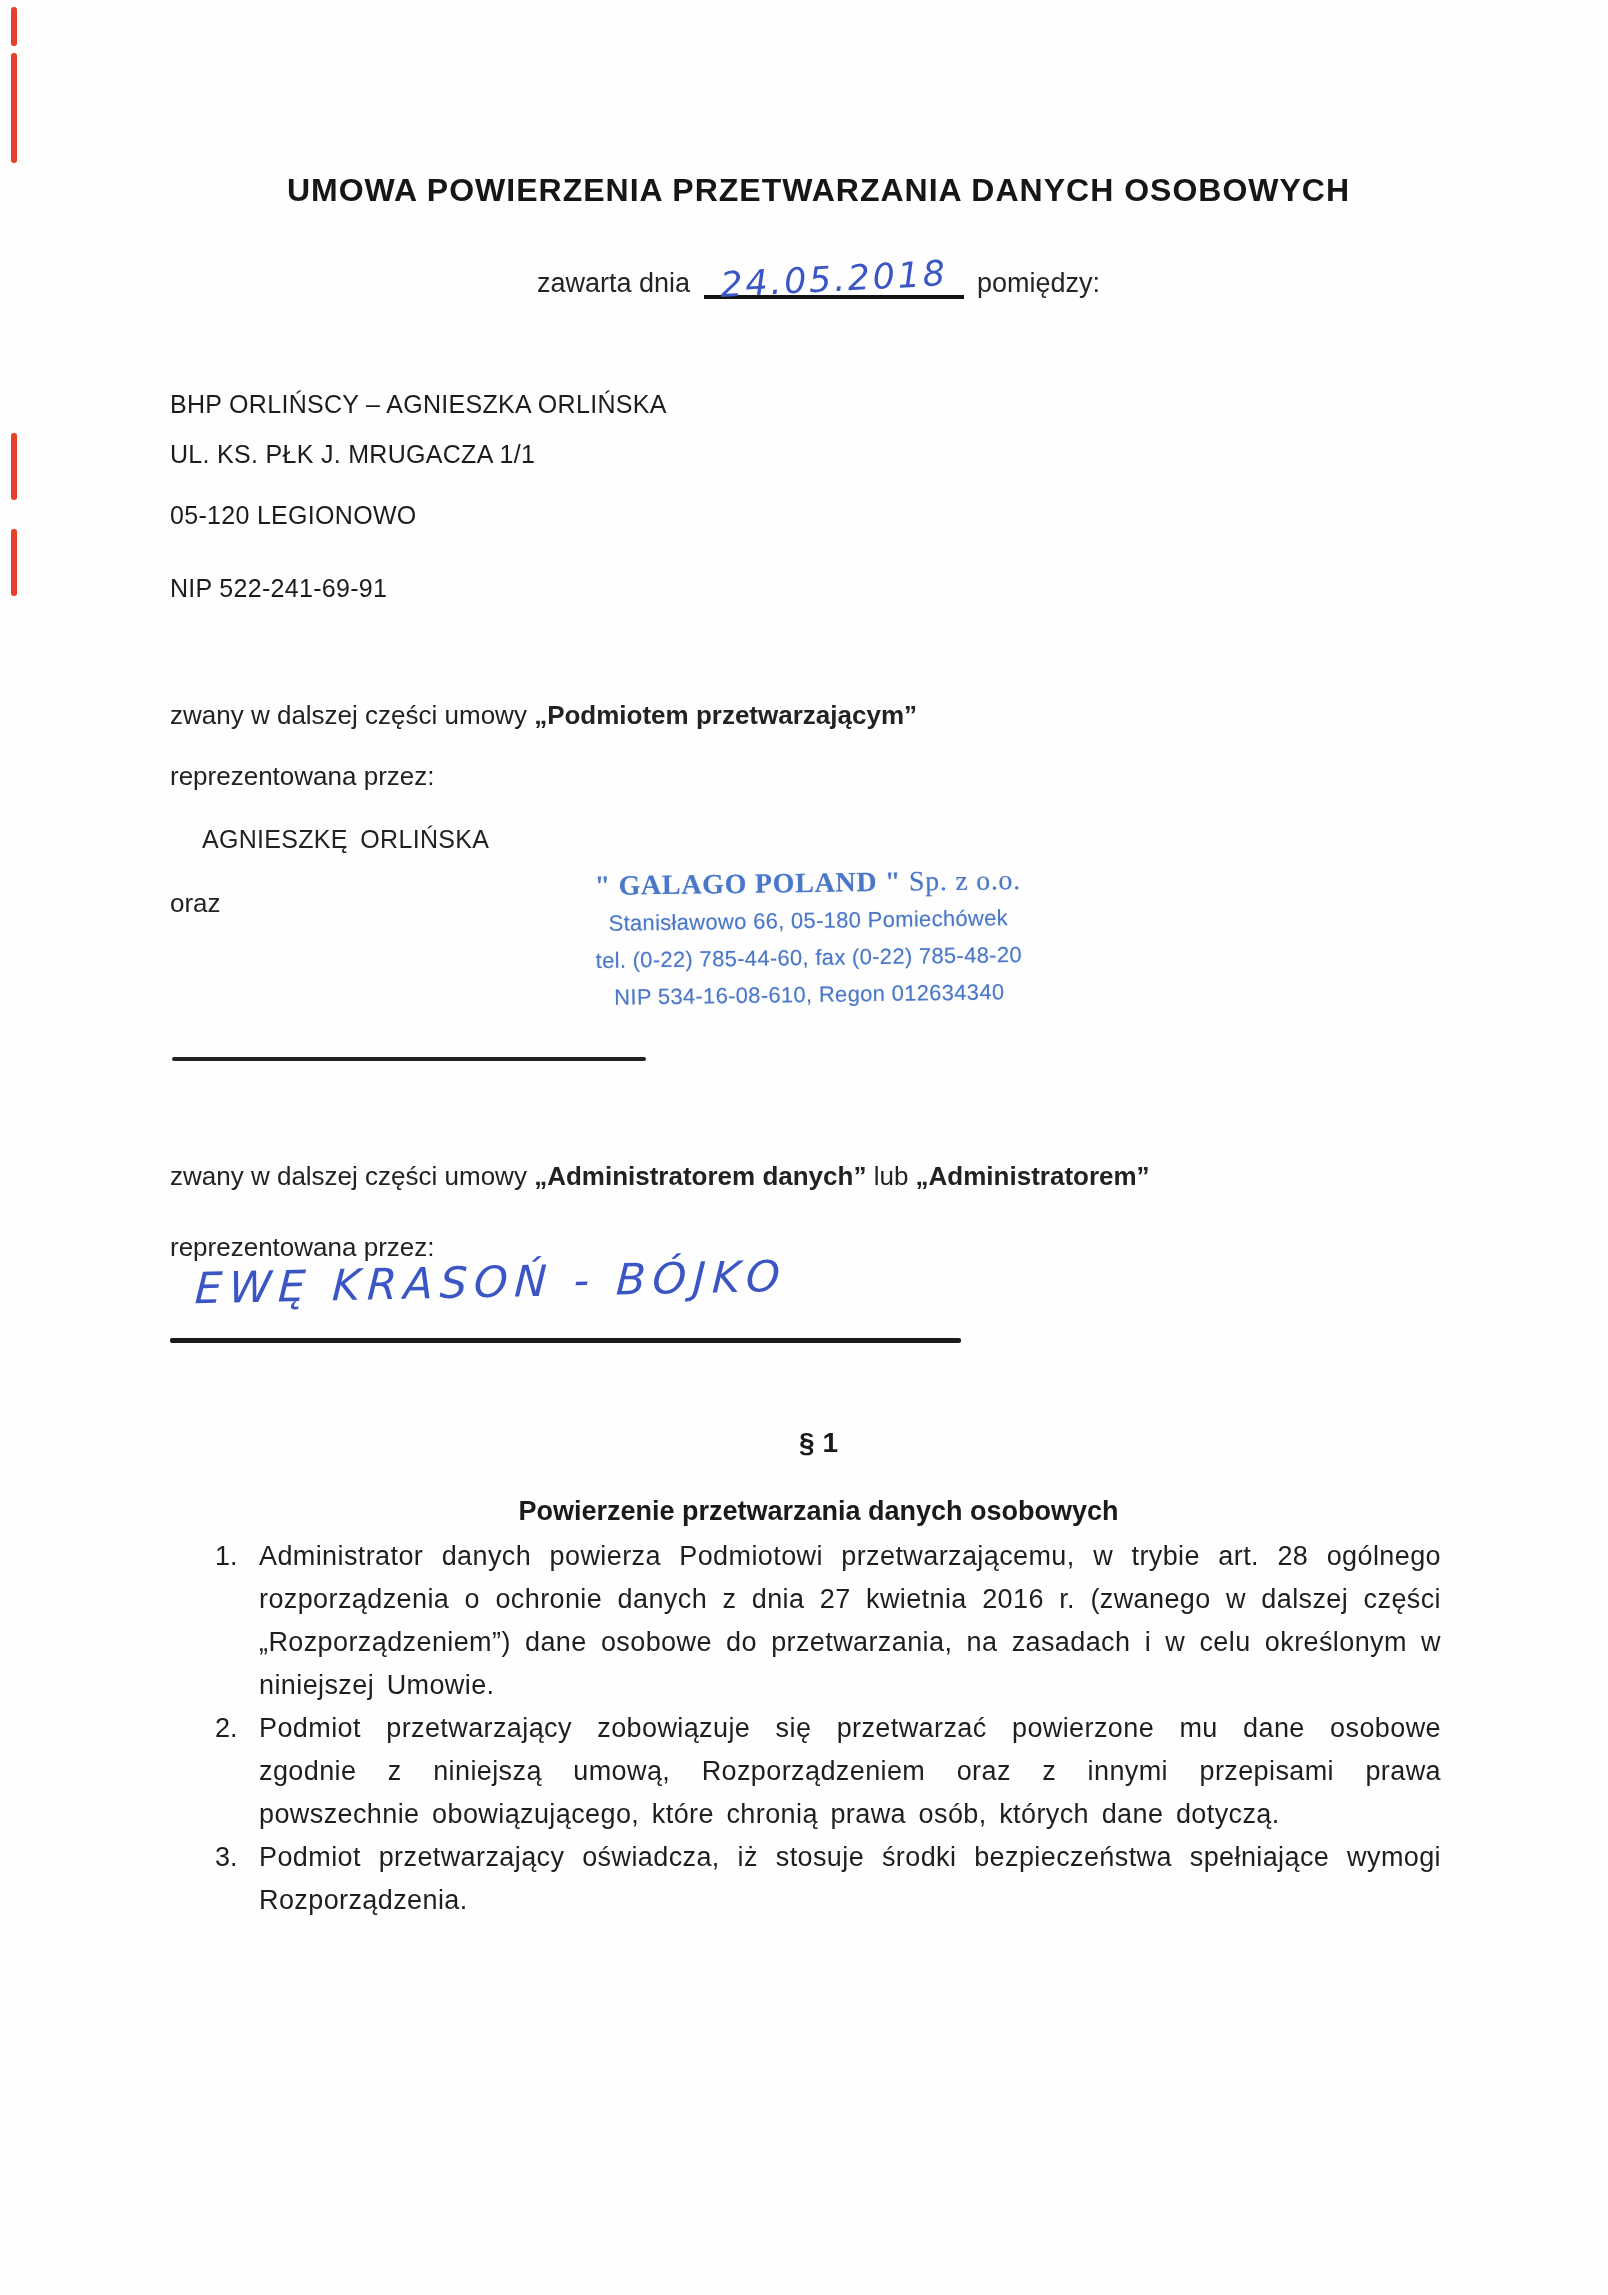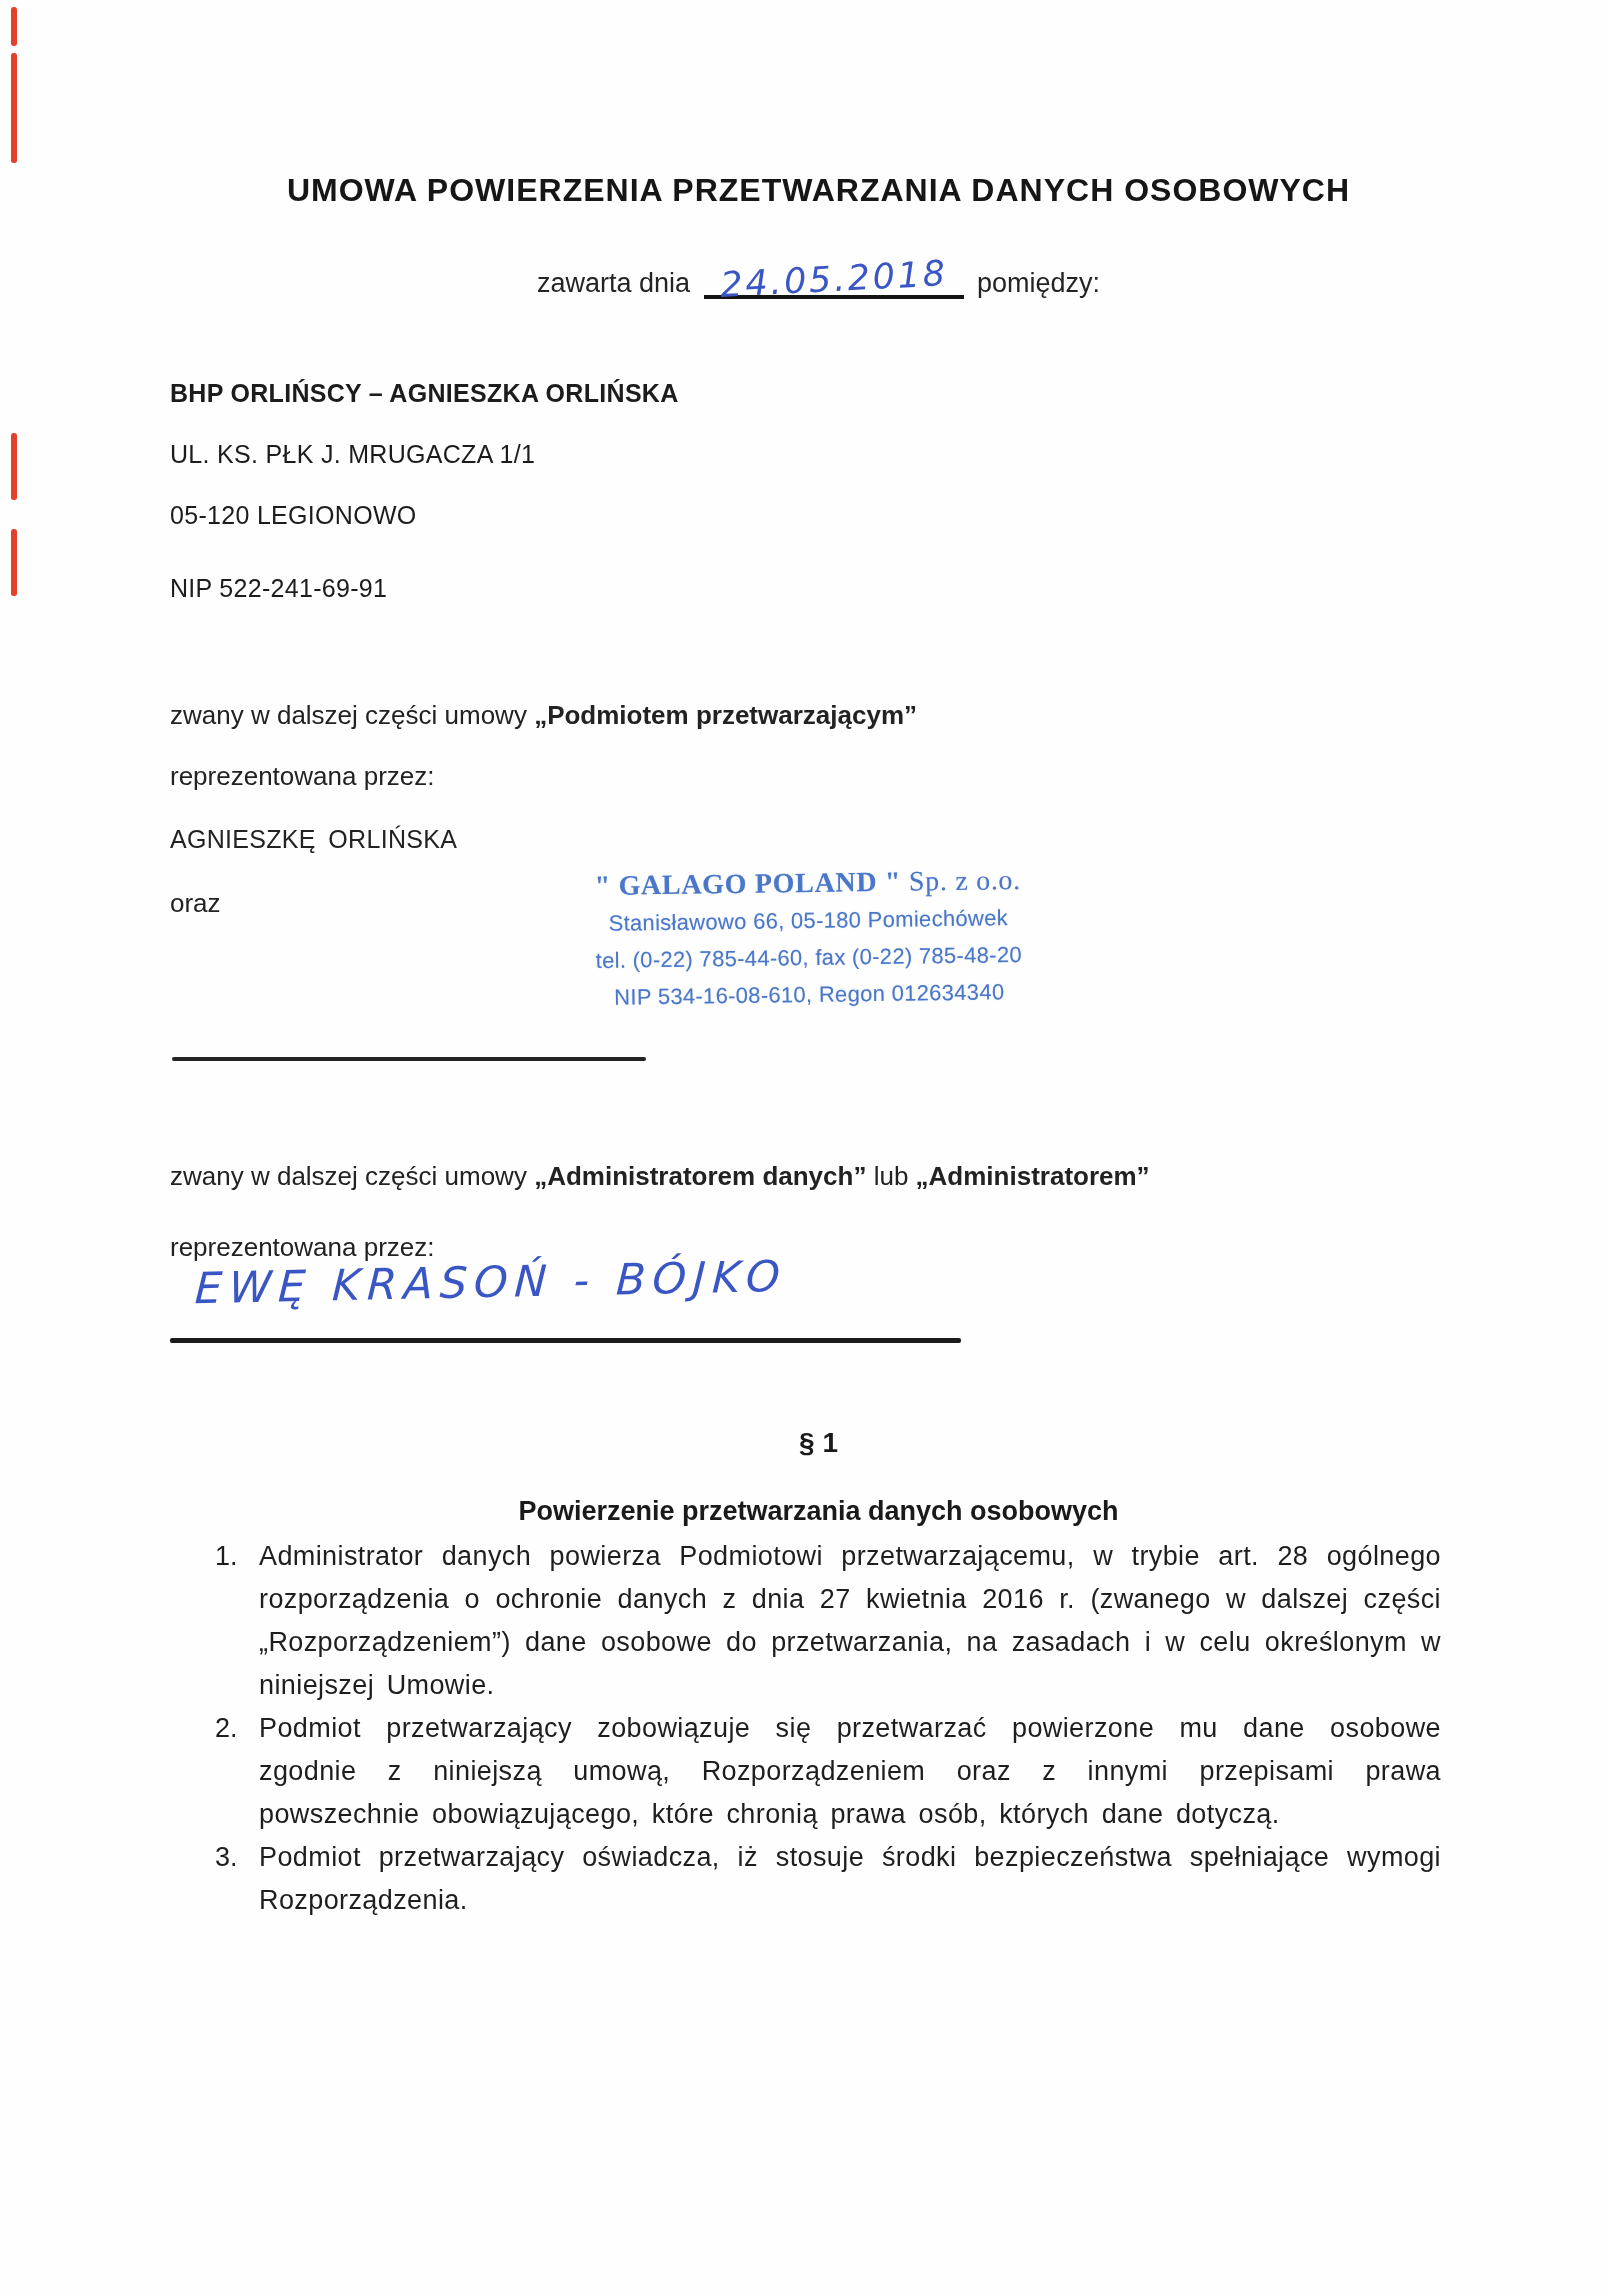--- a/index.html
+++ b/index.html
@@ -37,24 +37,24 @@
     font-family:"DejaVu Sans", sans-serif;
     font-style:italic;
     color:#3a56c4;
   }
   .hand-date{
     font-size:35px;letter-spacing:2.7px;
     transform:rotate(-3deg) translateY(4px);
   }
   .block{position:absolute;left:170px;font-size:26px;color:#222;}
   .addr{font-size:25px;letter-spacing:0.3px;color:#1c1c1c;}
-  .a1{top:379px;font-weight:bold;} .a2{top:440px;} .a3{top:501px;} .a4{top:562px;margin-top:12px;}
+  .a1{top:390px;} .a2{top:440px;} .a3{top:501px;} .a4{top:562px;margin-top:12px;}
   .intro1{top:700px;}
   .repr1{top:761px;}
-  .name1{top:825px;font-size:25px;word-spacing:5.3px;letter-spacing:0.3px;}
+  .name1{top:825px;font-size:25px;word-spacing:5.3px;letter-spacing:0.3px;margin-left:32px;}
   .oraz{top:888px;}
   .intro2{top:1161px;}
   .repr2{top:1232px;}
   .b{font-weight:bold;}
 
   .stamp{
     position:absolute;top:863px;left:488px;width:641px;
     text-align:center;color:#4a77c8;transform:rotate(-0.8deg);
     text-shadow:0 0 1.3px rgba(74,119,200,0.35);
   }

